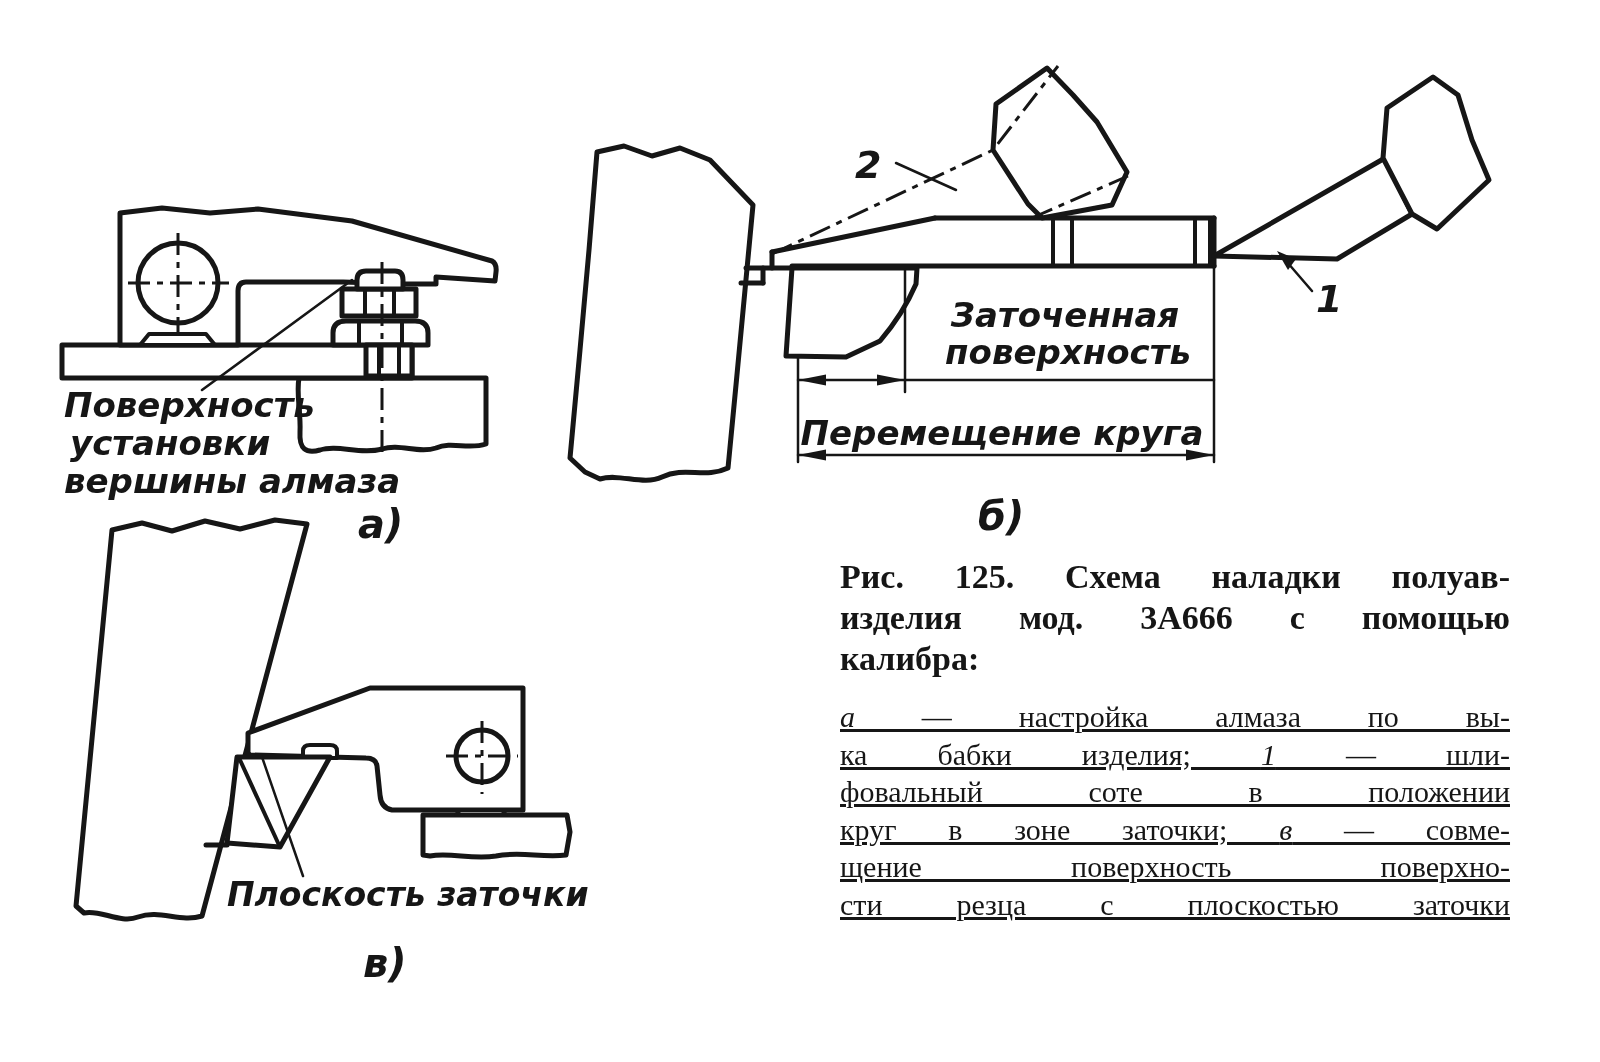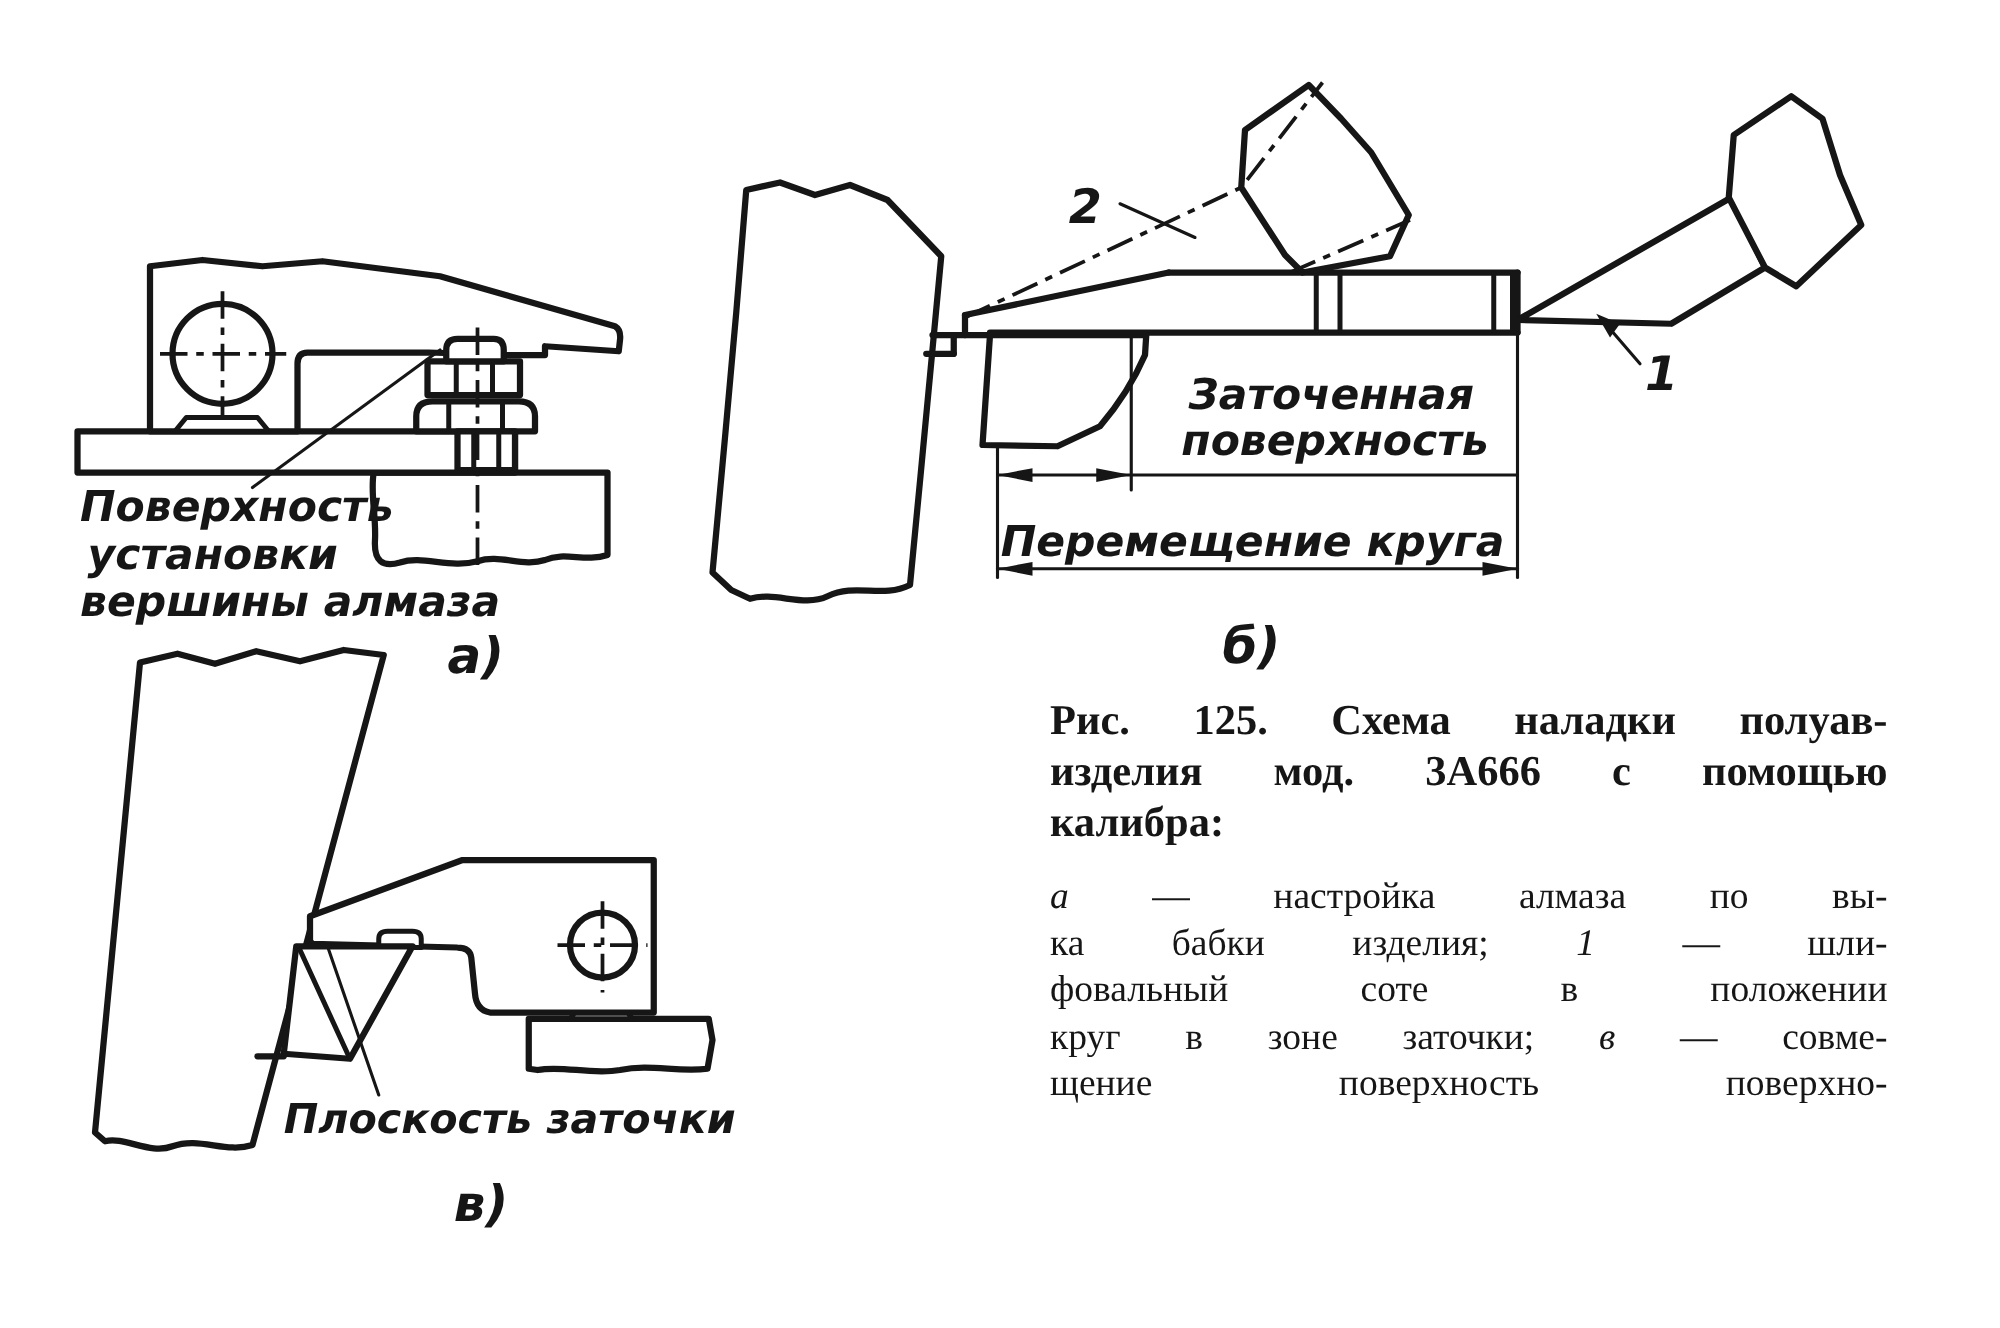--- a/index.html
+++ b/index.html
@@ -13,21 +13,21 @@
   .dd{fill:none;stroke:#161616;stroke-width:3;stroke-dasharray:22 7 6 7;}
   .ah{fill:#161616;stroke:none;}
   .hand{font:italic bold 34px "DejaVu Sans",sans-serif;fill:#161616;}
   .hand33{font:italic bold 33px "DejaVu Sans",sans-serif;fill:#161616;}
   .lbl{font:italic bold 40px "DejaVu Sans",sans-serif;fill:#161616;}
   .num{font:italic bold 38px "DejaVu Sans",sans-serif;fill:#161616;}
   .caption{position:absolute;left:828px;top:556px;width:670px;color:#161616;margin-left:12px;}
   .cap-title .tl{font:bold 34px/41px "Liberation Serif",serif;text-align:justify;text-align-last:justify;}
   .cap-title .tl.short{text-align-last:left;}
   .cap-body{margin-top:19px;}
-  .cap-line{font:30px/37.6px "Liberation Serif",serif;text-align:justify;text-align-last:justify;}
+  .cap-line{font:30px/37.6px "Liberation Serif",serif;text-align:justify;text-align-last:justify;text-decoration:underline;}
   .cap-line .em{font-style:italic;}
 </style>
 </head>
 <body>
 
 <div id="page">
 
   <svg style="left:55px;top:185px;width:495px;height:360px" viewBox="55 185 495 360">
     <g>
       <path class="fw" d="M299,378 L486,378 L486,444 C468,450 452,441 436,448 C418,454 400,443 382,449 C360,455 338,444 320,450 C306,454 299,449 300,432 C301,412 296,394 299,378 Z"></path>
@@ -146,16 +146,17 @@
       <div class="tl">Рис. 125. Схема наладки полуав-</div>
       <div class="tl">изделия мод. 3А666 с помощью</div>
       <div class="tl short">калибра:</div>
     </div>
     <div class="cap-body">
         <div class="cap-line"><span class="em">а</span><span> — настройка алмаза по вы-</span></div>
         <div class="cap-line"><span>ка бабки изделия; </span><span class="em">1</span><span> — шли-</span></div>
         <div class="cap-line"><span>фовальный соте в положении</span></div>
         <div class="cap-line"><span>круг в зоне заточки; </span><span class="em">в</span><span> — совме-</span></div>
         <div class="cap-line"><span>щение поверхность поверхно-</span></div>
+        <div class="cap-line"><span>сти резца с плоскостью заточки</span></div>
       </div>
   </div>
 
 </div>
 
 </body></html>

